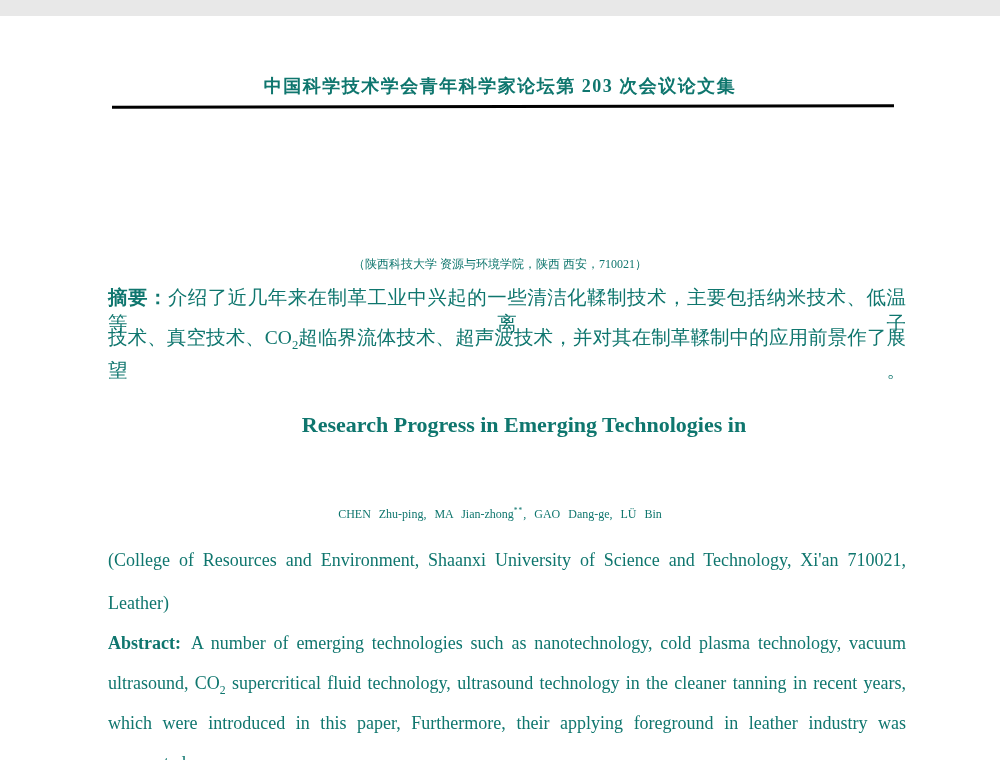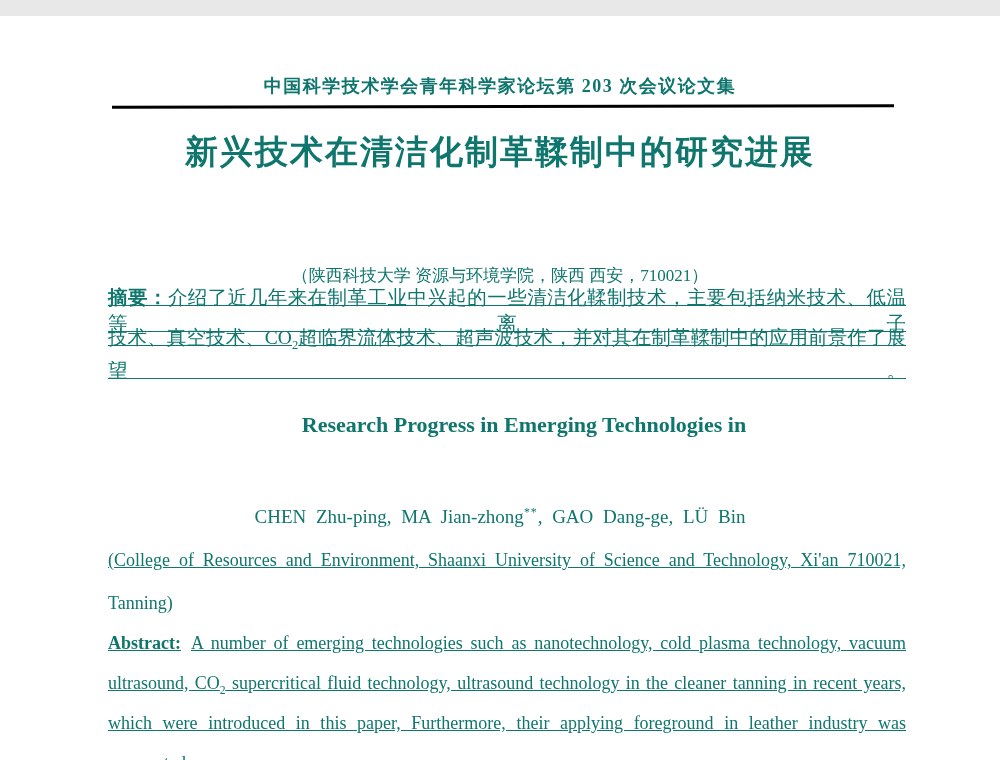--- a/index.html
+++ b/index.html
@@ -8,40 +8,40 @@
     width:1000px;height:760px;
     background:#ffffff;
     color:#0f766e;
     font-family:"Liberation Serif","DejaVu Serif",serif;
     overflow:hidden;
     margin:16px auto;
   }
   .abs{position:absolute;}
   .center{left:0;width:100%;text-align:center;}
   .col{left:108px;width:798px;}
-  .justify{text-align:justify;text-align-last:justify;text-decoration:underline;}
+  .justify{text-align:justify;text-align-last:justify;}
 
   .journal-header{top:58px;font-size:18px;font-weight:600;letter-spacing:1.5px;}
   .header-rule{top:89px;left:112px;width:782px;height:3px;background:#000;transform:rotate(-0.12deg);}
 
   .cn-title{top:114px;font-size:33px;font-weight:700;
             font-family:"Liberation Sans","DejaVu Sans",sans-serif;letter-spacing:2px;}
   .cn-authors{top:184px;font-size:22px;font-weight:600;letter-spacing:1px;}
-  .cn-affil{top:248px;font-size:17px;}
+  .cn-affil{top:240px;font-size:12px;}
 
   .cn-abs{font-size:19.5px;line-height:26px;}
   .cn-abs-1{top:268px;}
   .cn-abs-2{top:309px;}
   .cn-keywords{top:349px;}
   .cjk-label{font-weight:700;font-family:"Liberation Sans","DejaVu Sans",sans-serif;}
 
   .en-title{font-size:22px;font-weight:700;padding-left:24px;}
   .en-title-1{top:396px;}
   .en-title-2{top:449px;}
-  .en-authors{top:490px;font-size:19px;word-spacing:5px;}
+  .en-authors{top:490px;font-size:12px;word-spacing:5px;}
 
   .en-text{font-size:18px;line-height:24px;}
   .en-affil-1{top:532px;}
   .en-affil-2{top:575px;}
   .en-abs-1{top:615px;}
   .en-abs-2{top:655px;}
   .en-abs-3{top:695px;}
   .en-abs-4{top:735px;}
   .en-label{font-weight:700;margin-right:10px;}
 
@@ -51,36 +51,35 @@
 </head>
 <body>
 
 <div class="page">
 
   <div class="abs center journal-header">
     <span>中国科学技术学会青年科学家论坛第 203 次会议论文集</span>
   </div>
   <div class="abs header-rule"></div>
 
-  <div class="abs center cn-title">新兴技术在清洁化制革鞣制中的研究进展</div>
 
 
   <div class="abs center cn-affil">（陕西科技大学 资源与环境学院，陕西 西安，710021）</div>
 
   <div class="abs col cn-abs cn-abs-1 justify"><span class="cjk-label">摘要：</span><span>介绍了近几年来在制革工业中兴起的一些清洁化鞣制技术，主要包括纳米技术、低温等离子</span></div>
 
   <div class="abs col cn-abs cn-abs-2 justify"><span>技术、真空技术、CO</span><sub class="idx">2</sub><span>超临界流体技术、超声波技术，并对其在制革鞣制中的应用前景作了展望。</span></div>
 
 
   <div class="abs center en-title en-title-1">Research Progress in Emerging Technologies in</div>
 
   <div class="abs center en-authors"><span>CHEN Zhu-ping, MA Jian-zhong</span><sup class="mark">**</sup><span>, GAO Dang-ge, LÜ Bin</span></div>
 
   <div class="abs col en-text en-affil-1 justify">(College of Resources and Environment, Shaanxi University of Science and Technology, Xi'an 710021,</div>
-  <div class="abs col en-text en-affil-2">Tanning)</div>
+  <div class="abs col en-text en-affil-2">Leather)</div>
 
   <div class="abs col en-text en-abs-1 justify"><span class="en-label">Abstract:</span><span>A number of emerging technologies such as nanotechnology, cold plasma technology, vacuum</span></div>
 
   <div class="abs col en-text en-abs-2 justify"><span>ultrasound, CO</span><sub class="idx">2</sub><span> supercritical fluid technology, ultrasound technology in the cleaner tanning in recent years,</span></div>
 
   <div class="abs col en-text en-abs-3 justify">which were introduced in this paper, Furthermore, their applying foreground in leather industry was</div>
 
   <div class="abs col en-text en-abs-4">prospected.</div>
 
 </div>

